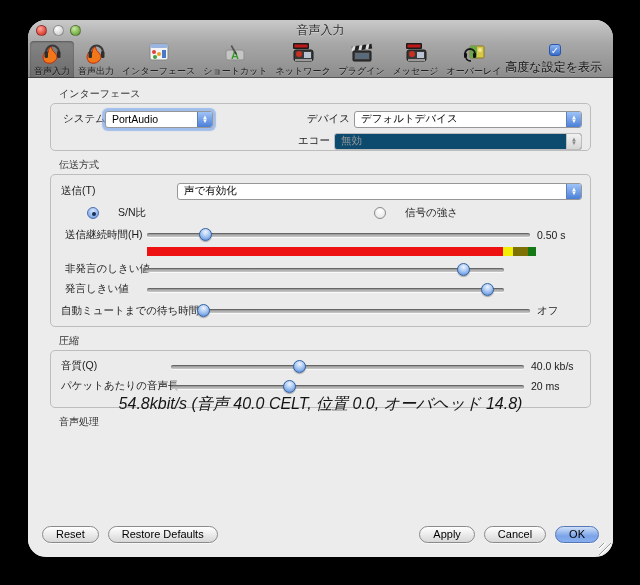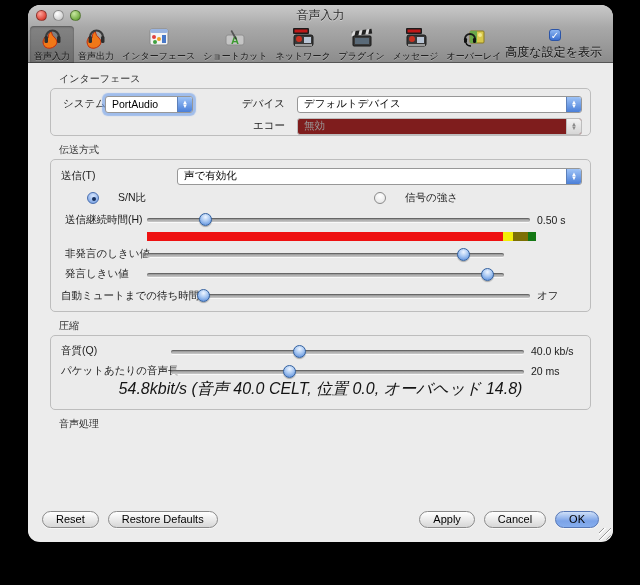--- a/index.html
+++ b/index.html
@@ -1,19 +1,19 @@
 <!DOCTYPE html>
 <html><head>
 <meta charset="utf-8">
 <style>
   * { margin:0; padding:0; box-sizing:border-box; }
   html,body { width:640px; height:585px; background:#000; overflow:hidden;
     font-family:"Liberation Sans","DejaVu Sans",sans-serif; }
-  #window { position:absolute; left:28px; top:5px; width:585px; height:537px;
-    border-radius:12px; background:#ececec; overflow:hidden;
+  #window { position:absolute; left:28px; top:20px; width:585px; height:537px;
+    border-radius:18px; background:#ececec; overflow:hidden;
     box-shadow:0 8px 24px rgba(0,0,0,.9); }
   
   #header { position:relative; height:58px;
     background:linear-gradient(#c9c9c9,#a8a8a8 40%,#8c8c8c);
     border-bottom:1px solid #555; }
   #titlebar { position:relative; height:20px; }
   #title { text-align:center; font-size:12px; color:#2b2b2b; line-height:20px;
     text-shadow:0 1px 0 rgba(255,255,255,.4); }
   .lights { position:absolute; left:8px; top:5px; display:flex; gap:6px; }
   .light { width:11px; height:11px; border-radius:50%; border:1px solid rgba(0,0,0,.35); }
@@ -43,21 +43,21 @@
   .rlabel { font-size:10.5px; color:#1a1a1a; white-space:nowrap; }
   
   .combo { position:relative; height:17px; background:#fff; border:1px solid #979797;
     border-radius:3px; font-size:10.5px; color:#000; display:flex; align-items:center;
     padding-left:6px; overflow:hidden; }
   .combo .stepper { position:absolute; right:0; top:0; bottom:0; width:15px;
     background:linear-gradient(#9ec3f7,#4a7fd8); border-left:1px solid #5c7fb8;
     color:#fff; font-size:6px; line-height:4px; display:flex; flex-direction:column;
     align-items:center; justify-content:center; }
   .combo.focused { box-shadow:0 0 1px 3px rgba(120,165,235,.65); }
-  .combo.disabled { background:#7f1d1d; color:#9a9a9a; border-color:#bdbdbd;text-align:right; }
+  .combo.disabled { background:#0c4a6e; color:#9a9a9a; border-color:#bdbdbd;text-align:right; }
   .combo.disabled .stepper { background:linear-gradient(#f2f2f2,#d6d6d6);
     color:#8a8a8a; border-left:1px solid #bdbdbd; }
   
   .radio { width:12px; height:12px; border-radius:50%; border:1px solid #8a8a8a;
     background:radial-gradient(circle at 50% 30%, #fff, #e2e2e2); margin-right:5px; position:relative; }
   .radio.on { background:radial-gradient(circle at 50% 30%, #d6e6ff, #6a97de); border-color:#4a6fb0; }
   .radio.on::after { content:""; position:absolute; left:3.5px; top:3.5px; width:4px; height:4px;
     border-radius:50%; background:#16305e; }
   
   .strack { position:relative; flex:1; height:13px; }
@@ -80,22 +80,22 @@
     background:linear-gradient(#ffffff,#d7d7d7); font-size:11px; color:#000;
     line-height:15px; box-shadow:0 1px 0 rgba(255,255,255,.6); }
   .btn.default { background:linear-gradient(#cfe0f8,#7ba3e8 60%,#86aeee);
     border-color:#5677b5; }
   .btn + .btn { margin-left:9px; }
   #grip { position:absolute; right:2px; bottom:2px; width:12px; height:12px;
     background:repeating-linear-gradient(135deg, transparent 0 3px, #9a9a9a 3px 4px, rgba(255,255,255,.8) 4px 5px);
     border-bottom-right-radius:6px; }
   
   .w-sys { width:46px; padding-left:4px; }
-  .combo-sys { width:88px;text-align:center; }
-  .w-dev { width:104px; text-align:right; padding-right:12px; }
+  .combo-sys { width:108px;text-align:center; }
+  .w-dev { width:104px; text-align:right; padding-right:4px;margin-left:37px; }
   .w-trans { width:118px; padding-left:2px; }
   .w-tx2 { width:88px; padding-left:6px; }
   .w-mute { width:138px; padding-left:2px; }
   .w-comp { width:112px; padding-left:2px; }
   .w-proc { width:66px; padding-left:6px; }
   .vcol { width:52px; padding-left:7px; }
   .vcol3 { width:58px; padding-left:7px; }
   .vcol4 { width:46px; padding-left:7px; }
   .endpad { width:78px; }
 </style>
@@ -281,21 +281,21 @@
       <div class="row" style="height:23px;">
         <span class="rlabel w-mute">自動ミュートまでの待ち時間</span>
         <div class="strack">
           <div class="shandle" style="left: 0%; margin-left: 0px;"></div>
         </div>
         <span class="sval vcol">オフ</span>
       </div>
     </div>
 
     <div class="group-title">圧縮</div>
-    <div class="groupbox" style="height:75px;">
+    <div class="groupbox" style="height:58px;">
       <div class="row">
         <span class="rlabel w-comp">音質(Q)</span>
         <div class="strack">
           <div class="shandle" style="left: 36%; margin-left: -4.68px;"></div>
         </div>
         <span class="sval vcol3">40.0 kb/s</span>
       </div>
       <div class="row">
         <span class="rlabel w-comp">パケットあたりの音声長</span>
         <div class="strack">

